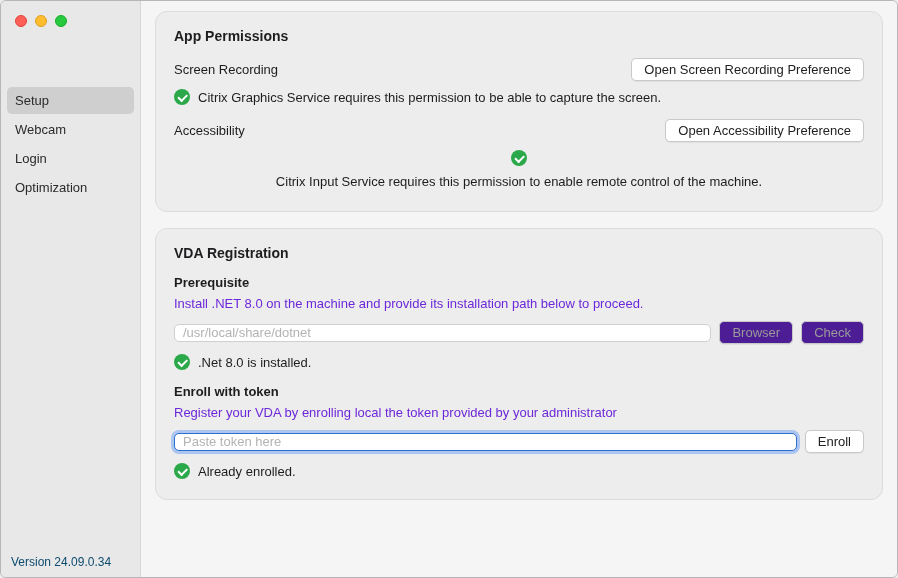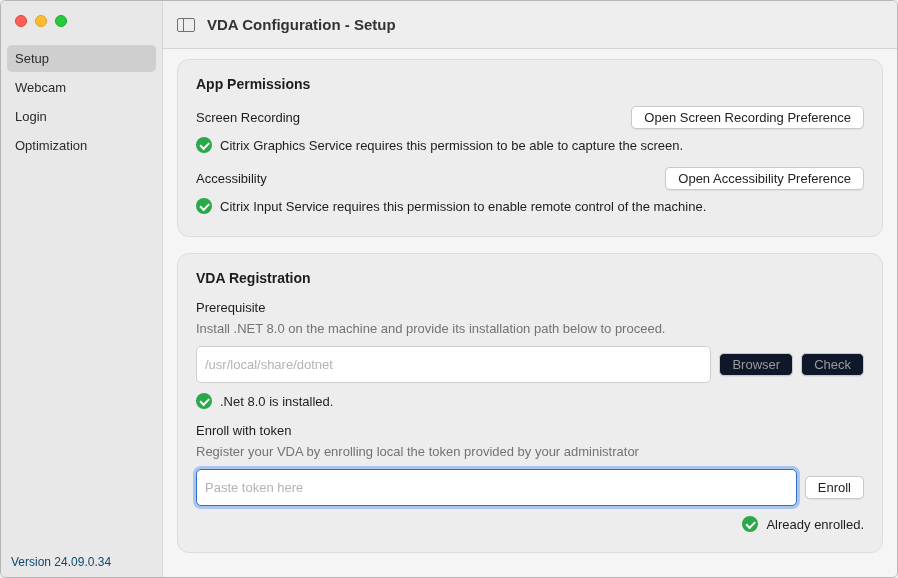--- a/index.html
+++ b/index.html
@@ -12,25 +12,26 @@
     height: 578px;
     overflow: hidden;
     border: 1px solid #b6b6b6;
     border-radius: 6px;
   }
   .window {
     display: flex;
     height: 100%;
   }
   .sidebar {
-    width: 162px;
+    width: 140px;
     background: #e8e8e8;
     border-right: 1px solid #d6d6d6;
     display: flex;
     flex-direction: column;
+    gap: 42px;
   }
   .traffic {
     display: flex;
     gap: 8px;
     padding: 14px 12px 14px 14px;
     align-items: center;
   }
   .traffic .dot {
     width: 12px; height: 12px; border-radius: 50%;
   }
@@ -119,21 +120,21 @@
     border: 1px solid #c9c9c9;
     border-radius: 5px;
     padding: 3px 12px;
     font-size: 13px;
     color: #222;
     cursor: default;
     box-shadow: 0 0.5px 1px rgba(0,0,0,0.06);
   }
   .btn.disabled {
     color: #9a9a9a;
-    background: #0f172a;
+    background: #4c1d95;
   }
   .status-row {
     display: flex;
     align-items: center;
     gap: 8px;
     margin-top: 2px;
     margin-bottom: 14px;
   }
   .status-row:last-child { margin-bottom: 4px; }
   .check {
@@ -146,46 +147,46 @@
     content: "";
     position: absolute;
     left: 4px; top: 4.5px;
     width: 7px; height: 3.5px;
     border-left: 2px solid #fff;
     border-bottom: 2px solid #fff;
     transform: rotate(-45deg);
   }
   .desc {
     font-size: 13px;
-    color: #737373;
+    color: #6d28d9;
     margin: 4px 0 10px 0;
   }
   .input-row {
     display: flex;
     gap: 8px;
     align-items: center;
     margin-bottom: 10px;
   }
   .textbox {
     flex: 1;
-    height: 37px;
+    height: 18px;
     border: 1px solid #cfcfcf;
     border-radius: 5px;
     background: #ffffff;
     padding: 0 8px;
     font-size: 13px;
     color: #333;
   }
   .textbox::placeholder { color: #b3b3b3; }
   .textbox.focused {
     border: 1px solid #2c6fce;
     box-shadow: 0 0 0 3px rgba(52,120,246,0.35);
   }
   .sub2 {
-    font-weight: 400;
+    font-weight: 700;
     font-size: 13px;
     margin-top: 8px;
     margin-bottom: 6px;
   }
 </style>
 </head>
 <body>
 
 <div class="window">
   <aside class="sidebar">
@@ -197,44 +198,40 @@
     <nav class="nav">
       <div class="nav-item active">Setup</div>
       <div class="nav-item">Webcam</div>
       <div class="nav-item">Login</div>
       <div class="nav-item">Optimization</div>
     </nav>
     <div class="version">Version 24.09.0.34</div>
   </aside>
 
   <div class="main">
-    <div class="titlebar">
-      <div class="sbicon"></div>
-      <h1>VDA Configuration - Setup</h1>
-    </div>
 
     <div class="content">
 
       <section class="card">
         <h2>App Permissions</h2>
 
         <div class="subhead-row">
           <div class="subhead">Screen Recording</div>
           <button class="btn">Open Screen Recording Preference</button>
         </div>
         <div class="status-row">
           <div class="check"></div>
           <span>Citrix Graphics Service requires this permission to be able to capture the screen.</span>
         </div>
 
         <div class="subhead-row">
           <div class="subhead">Accessibility</div>
           <button class="btn">Open Accessibility Preference</button>
         </div>
-        <div class="status-row" style="margin-bottom:4px;">
+        <div class="status-row" style="margin-bottom:4px;flex-direction:column;">
           <div class="check"></div>
           <span>Citrix Input Service requires this permission to enable remote control of the machine.</span>
         </div>
       </section>
 
       <section class="card">
         <h2>VDA Registration</h2>
 
         <div class="sub2">Prerequisite</div>
         <div class="desc">Install .NET 8.0 on the machine and provide its installation path below to proceed.</div>
@@ -247,21 +244,21 @@
           <div class="check"></div>
           <span>.Net 8.0 is installed.</span>
         </div>
 
         <div class="sub2">Enroll with token</div>
         <div class="desc">Register your VDA by enrolling local the token provided by your administrator</div>
         <div class="input-row">
           <input class="textbox focused" placeholder="Paste token here" style="">
           <button class="btn">Enroll</button>
         </div>
-        <div class="status-row" style="margin-bottom:2px;justify-content:flex-end;">
+        <div class="status-row" style="margin-bottom:2px;">
           <div class="check"></div>
           <span>Already enrolled.</span>
         </div>
       </section>
 
     </div>
   </div>
 </div>
 
 </body></html>

